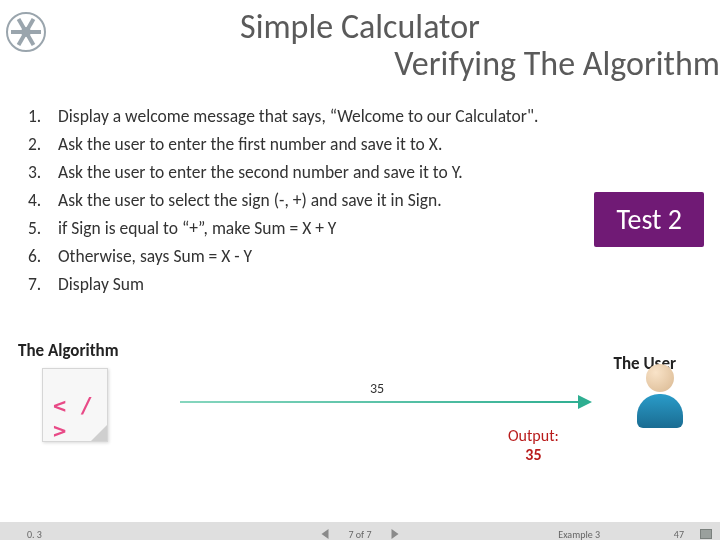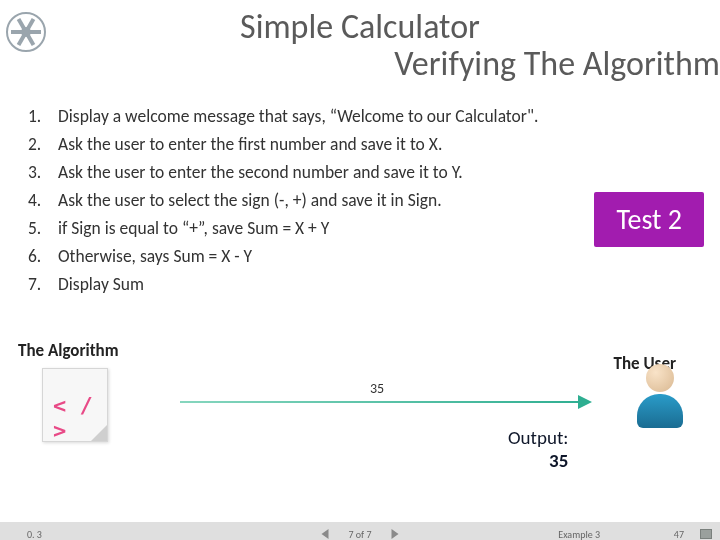--- a/index.html
+++ b/index.html
@@ -8,34 +8,34 @@
   .gear{position:absolute;top:6px;left:6px;width:40px;height:40px;border:2px solid #9aa5ad;border-radius:50%;display:flex;align-items:center;justify-content:center}
   .gear::before{content:"";position:absolute;width:10px;height:10px;background:#9aa5ad;border-radius:50%}
   .gear .tooth{position:absolute;width:30px;height:4px;background:#9aa5ad}
   .t1{transform:rotate(0)}.t2{transform:rotate(60deg)}.t3{transform:rotate(120deg)}
   h1{text-align:center;font-weight:300;color:#5a5a5a;font-size:34px;margin-top:6px}
   h2{text-align:right;font-weight:300;color:#5a5a5a;font-size:34px;margin-top:-4px;margin-bottom:18px}
   .steps{margin:0 0 0 28px;font-size:17.5px;color:#333;line-height:1.6}
   .steps .row{display:flex}
   .steps .n{width:30px;color:#333}
   .steps .t{flex:1}
-  .test-badge{position:absolute;right:16px;top:186px;background:#a21caf;color:#fff;font-size:28px;font-weight:400;padding:10px 22px;border-radius:2px}
+  .test-badge{position:absolute;right:16px;top:186px;background:#701a75;color:#fff;font-size:28px;font-weight:400;padding:10px 22px;border-radius:2px}
   .alg-label{position:absolute;left:18px;top:334px;font-weight:700;font-size:17px;color:#222}
   .user-label{position:absolute;right:44px;top:347px;font-weight:700;font-size:17px;color:#222}
   .codepage{position:absolute;left:42px;top:362px;width:66px;height:74px;background:#f7f7f7;border:1px solid #d6d6d6;box-shadow:1px 1px 3px rgba(0,0,0,.15)}
   .codepage .fold{position:absolute;right:0;bottom:0;width:0;height:0;border-left:16px solid transparent;border-bottom:16px solid #cfcfcf}
   .codepage .sym{position:absolute;top:24px;left:10px;font-weight:900;font-size:22px;color:#e84a87;font-family:Consolas,monospace}
   .vars{position:absolute;left:120px;top:362px;font-size:11px;color:#333;line-height:1.3}
   .arrow{position:absolute;left:180px;top:395px;width:410px;height:2px;background:linear-gradient(to right,#86d6be,#2eae91)}
   .arrow::after{content:"";position:absolute;right:-2px;top:-6px;width:0;height:0;border-left:14px solid #2eae91;border-top:7px solid transparent;border-bottom:7px solid transparent}
   .arrow-mid{position:absolute;left:370px;top:374px;font-size:14px;color:#333}
   .user{position:absolute;right:34px;top:358px;width:52px;height:68px}
   .user .head{width:28px;height:28px;background:radial-gradient(circle at 35% 30%,#f9e3c8,#d9b891);border-radius:50%;margin:0 auto}
   .user .body{width:46px;height:34px;background:linear-gradient(#2a9cc9,#1a6c92);border-radius:22px 22px 6px 6px;margin:2px auto 0}
-  .output{position:absolute;left:508px;top:420px;font-size:19px;color:#0f172a;text-align:right}
+  .output{position:absolute;left:508px;top:420px;font-size:16px;color:#b91c1c;text-align:center}
   .footer{position:absolute;left:0;bottom:0;width:100%;height:24px;background:#dfdfdf;display:flex;align-items:center;font-size:10px;color:#666}
   .footer .v{margin-left:27px}
   .footer .nav{position:absolute;left:50%;transform:translateX(-50%);display:flex;align-items:center;gap:20px}
   .tri{width:0;height:0;border-top:5px solid transparent;border-bottom:5px solid transparent}
   .tri.l{border-right:7px solid #8a8a8a}
   .tri.r{border-left:7px solid #8a8a8a}
   .footer .ex{position:absolute;right:120px}
   .footer .pg{position:absolute;right:36px}
   .footer .fs{position:absolute;right:8px;width:12px;height:10px;background:#9aa09d;border:1px solid #7a807d}
 </style>
@@ -64,21 +64,21 @@
     <div class="row">
         <span class="n">3.</span>
         <span class="t">Ask the user to enter the second number and save it to Y.</span>
       </div>
     <div class="row">
         <span class="n">4.</span>
         <span class="t">Ask the user to select the sign (-, +) and save it in Sign.</span>
       </div>
     <div class="row">
         <span class="n">5.</span>
-        <span class="t">if Sign is equal to “+”, save Sum = X + Y</span>
+        <span class="t">if Sign is equal to “+”, make Sum = X + Y</span>
       </div>
     <div class="row">
         <span class="n">6.</span>
         <span class="t">Otherwise, says Sum = X - Y</span>
       </div>
     <div class="row">
         <span class="n">7.</span>
         <span class="t">Display Sum</span>
       </div>
   </div>

